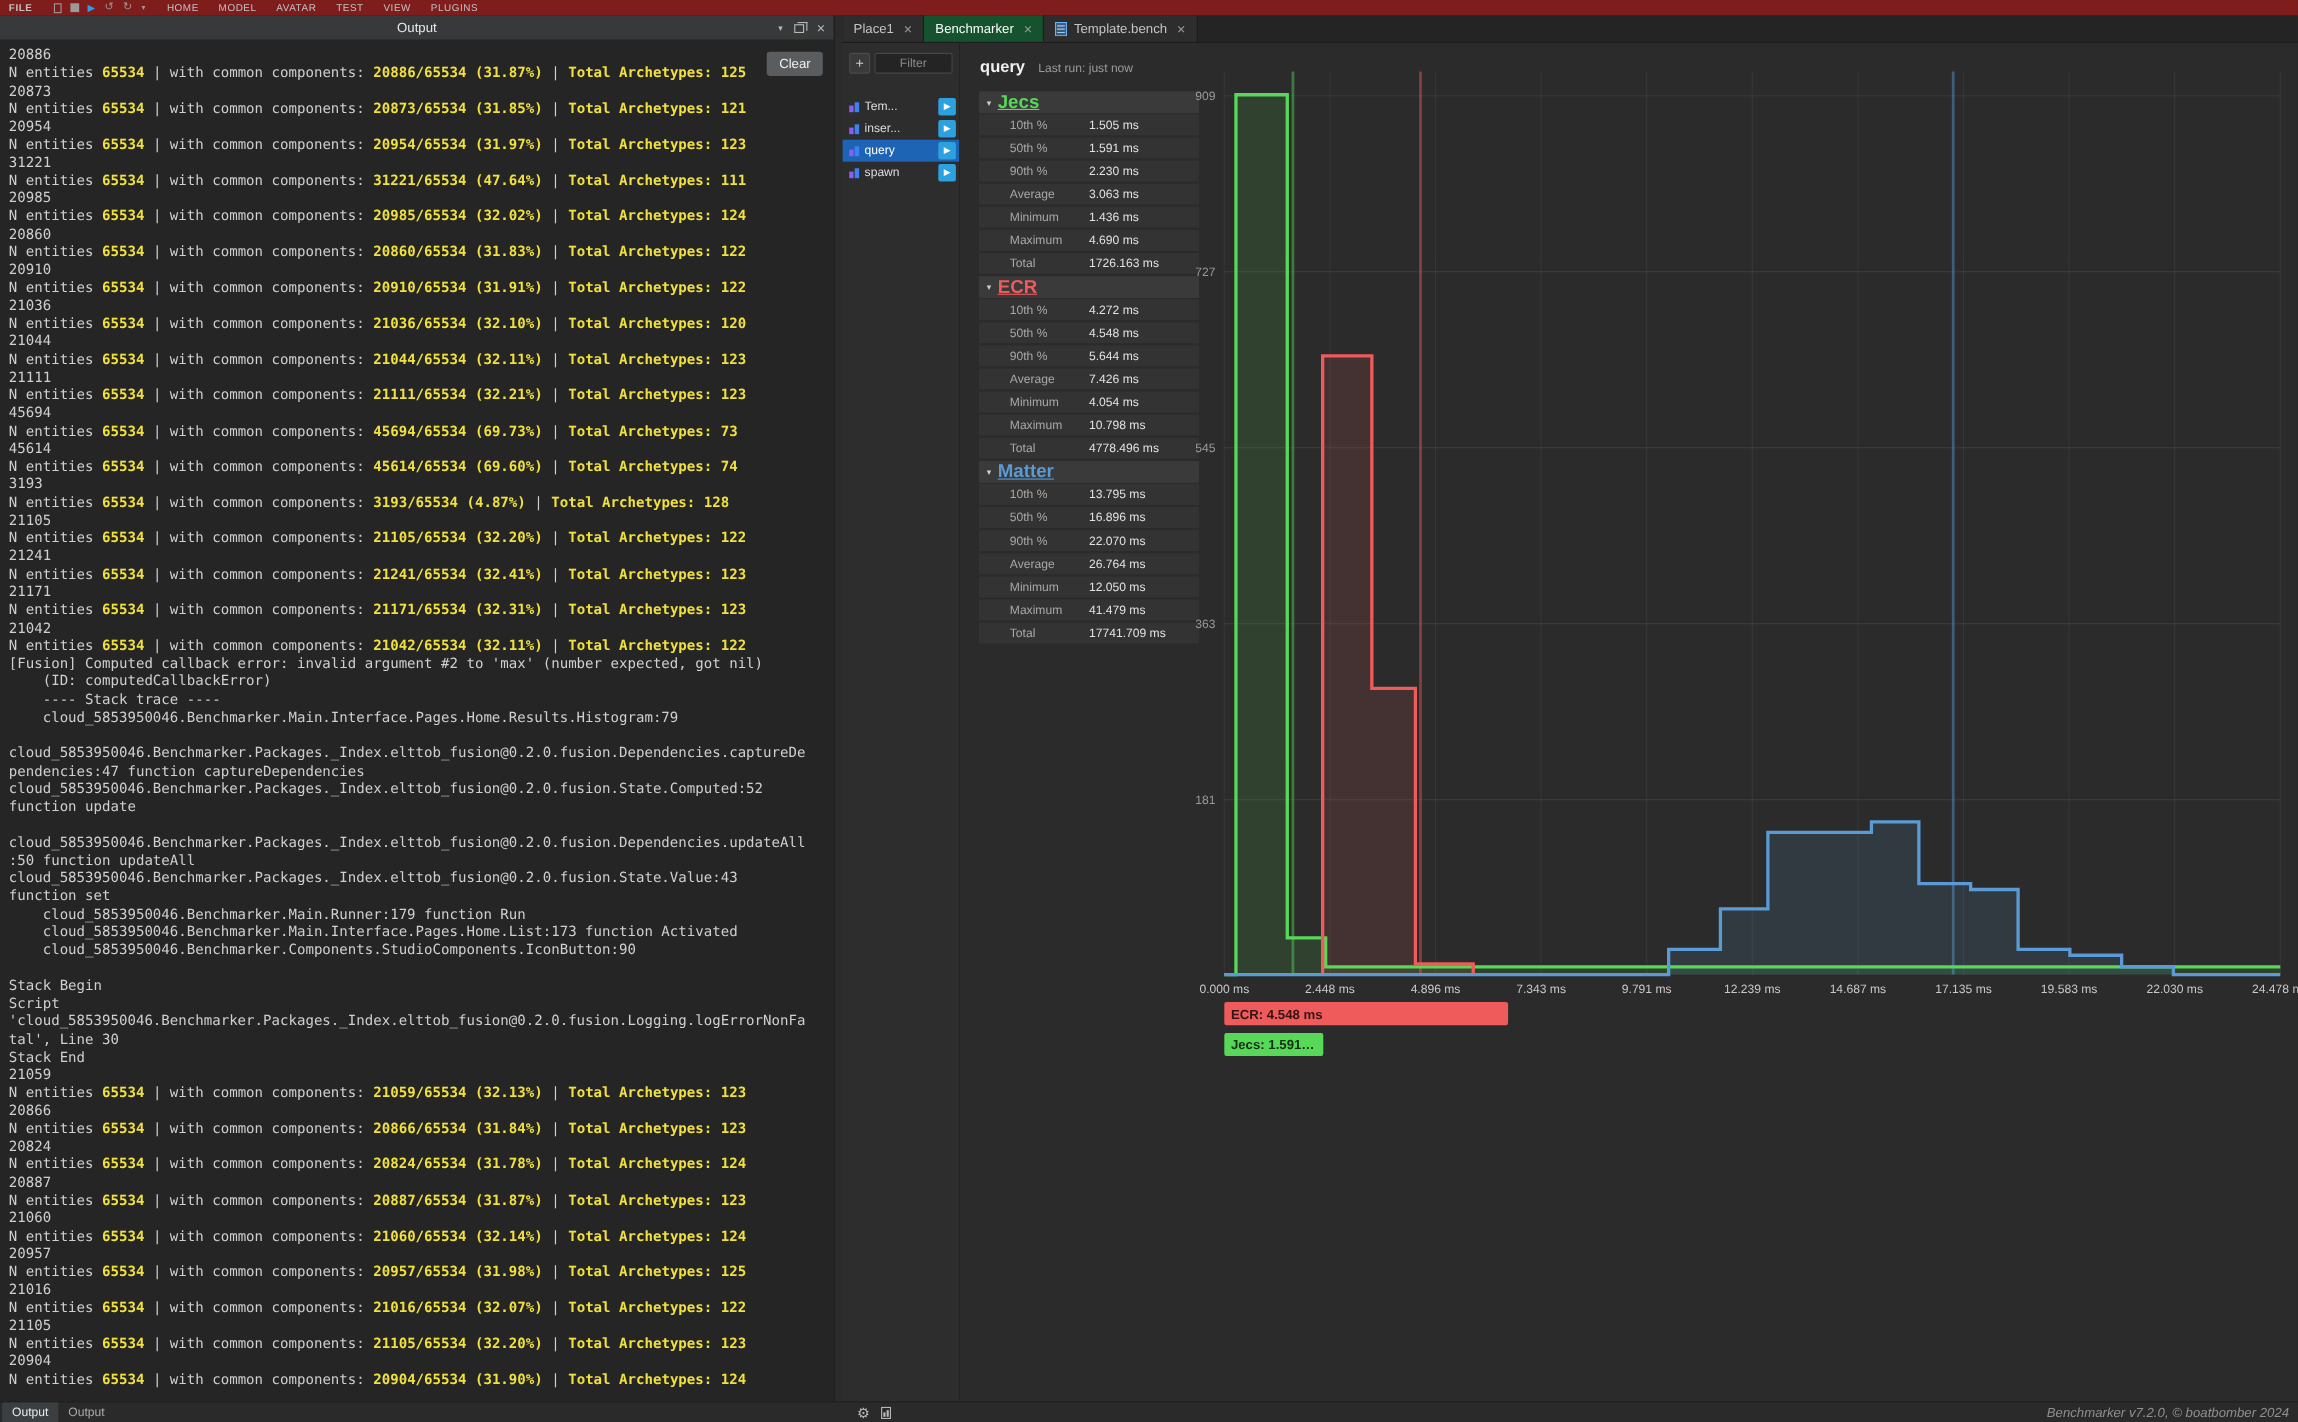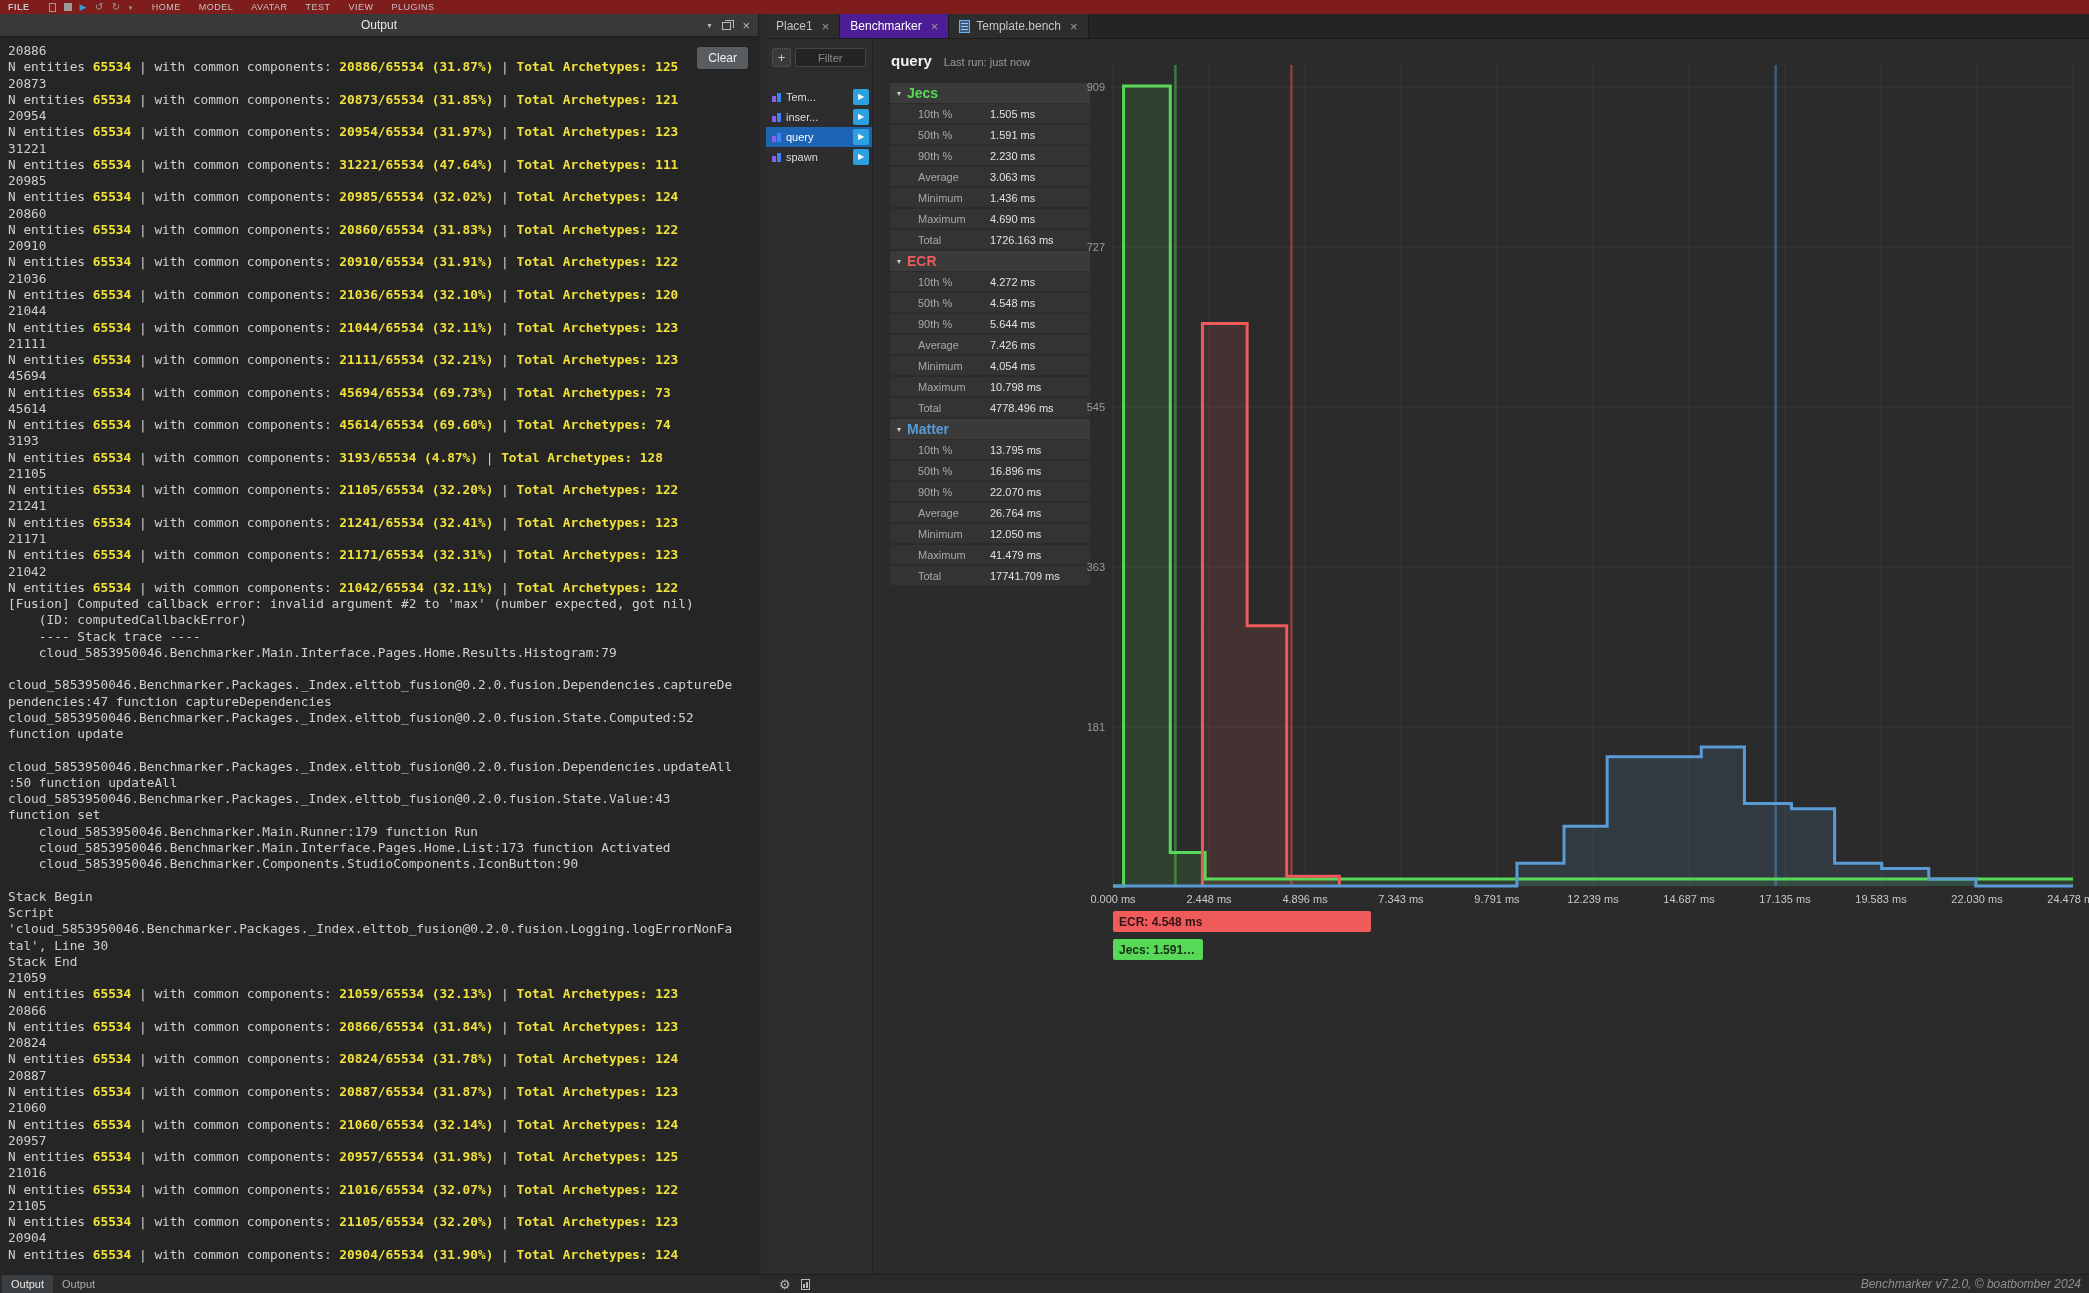--- a/index.html
+++ b/index.html
@@ -67,21 +67,21 @@
   
   .right-region { position:absolute; left:766px; top:14px; right:0; height:1260px; }
   .tab-bar {
     position:absolute; top:0; left:0; right:0; height:25px;
     background:#242424; border-bottom:1px solid #1c1c1c; display:flex;
   }
   .tab {
     display:flex; align-items:center; gap:6px; padding:0 10px;
     font-size:12px; color:#c5c5c5; background:#2d2d2d; border-right:1px solid #1b1b1b;
   }
-  .tab.active { background:#4c1d95; color:#ffffff; }
+  .tab.active { background:#14532d; color:#ffffff; }
   .tab-close { color:#9a9a9a; font-size:13px; margin-left:3px; }
 
   
   .bench-panel {
     position:absolute; left:0; top:25px; width:107px; bottom:0;
     background:#2d2d2d; border-right:1px solid #222222;
   }
   .bench-toolbar { display:flex; gap:4px; padding:9px 6px 6px 6px; }
   .add-btn {
     width:19px; height:19px; background:#3a3a3a; border:1px solid #4a4a4a;
@@ -112,21 +112,21 @@
   .run-header { position:absolute; left:18px; top:13px; display:flex; align-items:baseline; gap:12px; }
   .run-title { font-size:15px; font-weight:bold; color:#f0f0f0; }
   .run-subtitle { font-size:11px; color:#9a9a9a; }
 
   .stats-panel { position:absolute; left:17px; top:44px; width:200px; }
   .stat-header {
     height:20px; background:#3a3a3a; margin-bottom:1px;
     display:flex; align-items:center; gap:6px; padding:0 7px;
   }
   .chev { color:#cfcfcf; font-size:8px; }
-  .stat-name { font-size:14px; font-weight:bold; }
+  .stat-name { font-size:17px; font-weight:bold;text-decoration:underline; }
   .stat-row { height:19px; background:#333333; margin-bottom:2px; position:relative; font-size:11px; display:flex; align-items:center; }
   .stat-label { color:#a8a8a8; padding-left:28px; }
   .stat-value { position:absolute; left:100px; color:#e2e2e2;text-align:center; }
 
   .chart-svg { position:absolute; left:170px; top:0; }
   .chart-legend { position:absolute; left:240px; top:872px; width:960px; }
   .legend-bar {
     height:21px; margin-bottom:7px; border-radius:2px;
     display:flex; align-items:center; padding:0 6px; overflow:hidden;
   }

